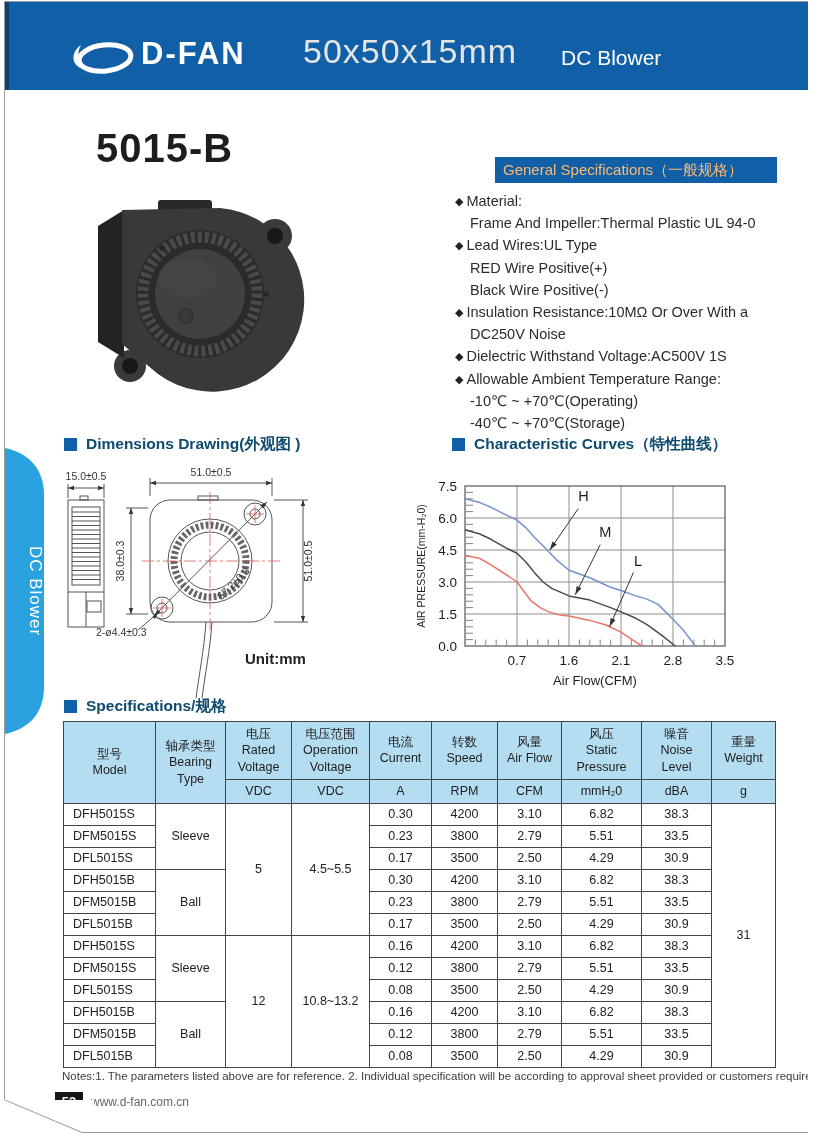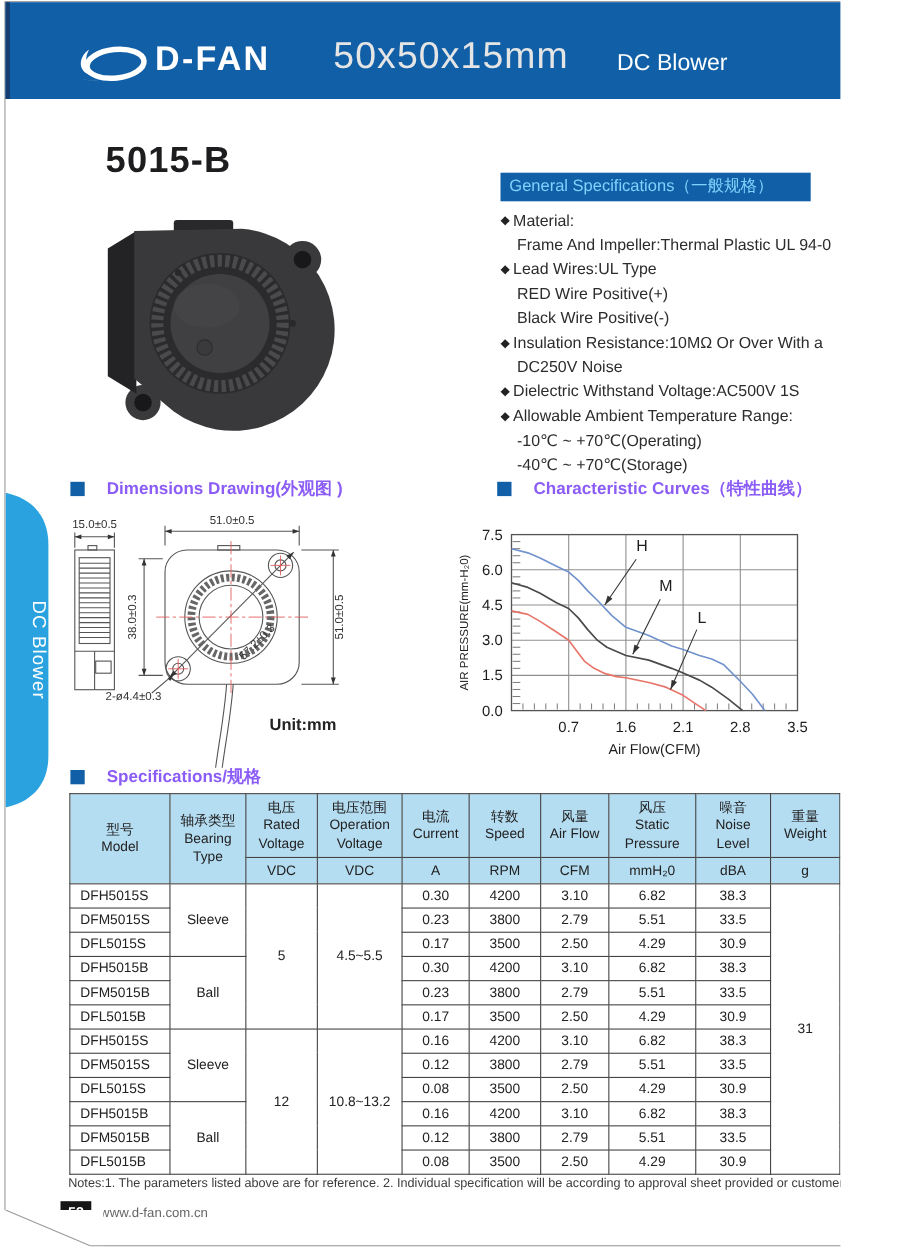--- a/index.html
+++ b/index.html
@@ -1,40 +1,40 @@
 <!DOCTYPE html>
 <html><head>
 <meta charset="utf-8">
 <style>
   html,body{margin:0;padding:0;background:#fff;}
   .page{position:relative;width:764px;height:1138px;background:#fff;overflow:hidden;
-        font-family:"Liberation Sans","DejaVu Sans",sans-serif;}
+        font-family:"Liberation Sans","DejaVu Sans",sans-serif;padding-left:44px;}
   .page-border{position:absolute;left:4px;top:1px;width:828px;height:1132px;
         border:1px solid #9a9a9a;box-sizing:border-box;pointer-events:none;}
   
   .header{position:absolute;left:5px;top:2px;width:827px;height:88px;background:#1160a7;}
   .header-dark-edge{position:absolute;left:0;top:0;width:4px;height:88px;background:#143e72;}
   .logo{position:absolute;left:64px;top:36px;}
   .brand{position:absolute;left:136px;top:34px;color:#fff;font-size:31px;font-weight:bold;letter-spacing:2px;}
   .size-text{position:absolute;left:298px;top:30px;color:#e5e5e5;font-size:34px;letter-spacing:1px;}
   .type-text{position:absolute;left:556px;top:44px;color:#fff;font-size:21px;}
   
   .side-tab{position:absolute;left:5px;top:448px;}
   
-  .model-title{position:absolute;left:96px;top:126px;font-size:33px;font-weight:600;color:#1d1d1f;letter-spacing:1px;text-align:right;}
+  .model-title{position:absolute;left:96px;top:126px;font-size:40px;font-weight:600;color:#1d1d1f;letter-spacing:1px;text-align:right;}
   .photo{position:absolute;left:70px;top:186px;}
   
   .gs{position:absolute;left:455px;top:157px;width:378px;}
-  .gs-bar{width:274px;height:26px;background:#1160a7;color:#7dd3fc;font-size:15px;line-height:26px;padding-left:8px;}
+  .gs-bar{width:274px;height:26px;background:#1160a7;color:#fdba74;font-size:15px;line-height:26px;padding-left:8px;margin-left:40px;}
   .gs-list{margin-top:7px;}
   .gs-line{font-size:14.5px;color:#2c2c2c;line-height:22.2px;white-space:nowrap;}
   .gs-line .b{font-size:11px;margin-right:3px;vertical-align:1px;color:#222;}
   .gs-line.cont{padding-left:15px;}
   
-  .sec-head{position:absolute;display:flex;align-items:center;gap:20px;font-size:15.5px;font-weight:600;color:#8b5cf6;}
+  .sec-head{position:absolute;display:flex;align-items:center;gap:9px;font-size:15.5px;font-weight:600;color:#0c4a6e;}
   .sec-square{width:13px;height:13px;background:#1160a7;flex:none;}
   #dims-head{left:64px;top:434px;}
   #curves-head{left:452px;top:434px;}
   #spec-head{left:64px;top:696px;}
   .drawing{position:absolute;left:58px;top:460px;}
   .chart{position:absolute;left:413px;top:474px;}
   svg text{font-family:"Liberation Sans","DejaVu Sans",sans-serif;}
   .tick{font-size:13.5px;fill:#1d1d1d;}
   .curve-label{font-size:14.5px;fill:#1d1d1d;}
   .axis-label{font-size:13px;fill:#1d1d1d;}

